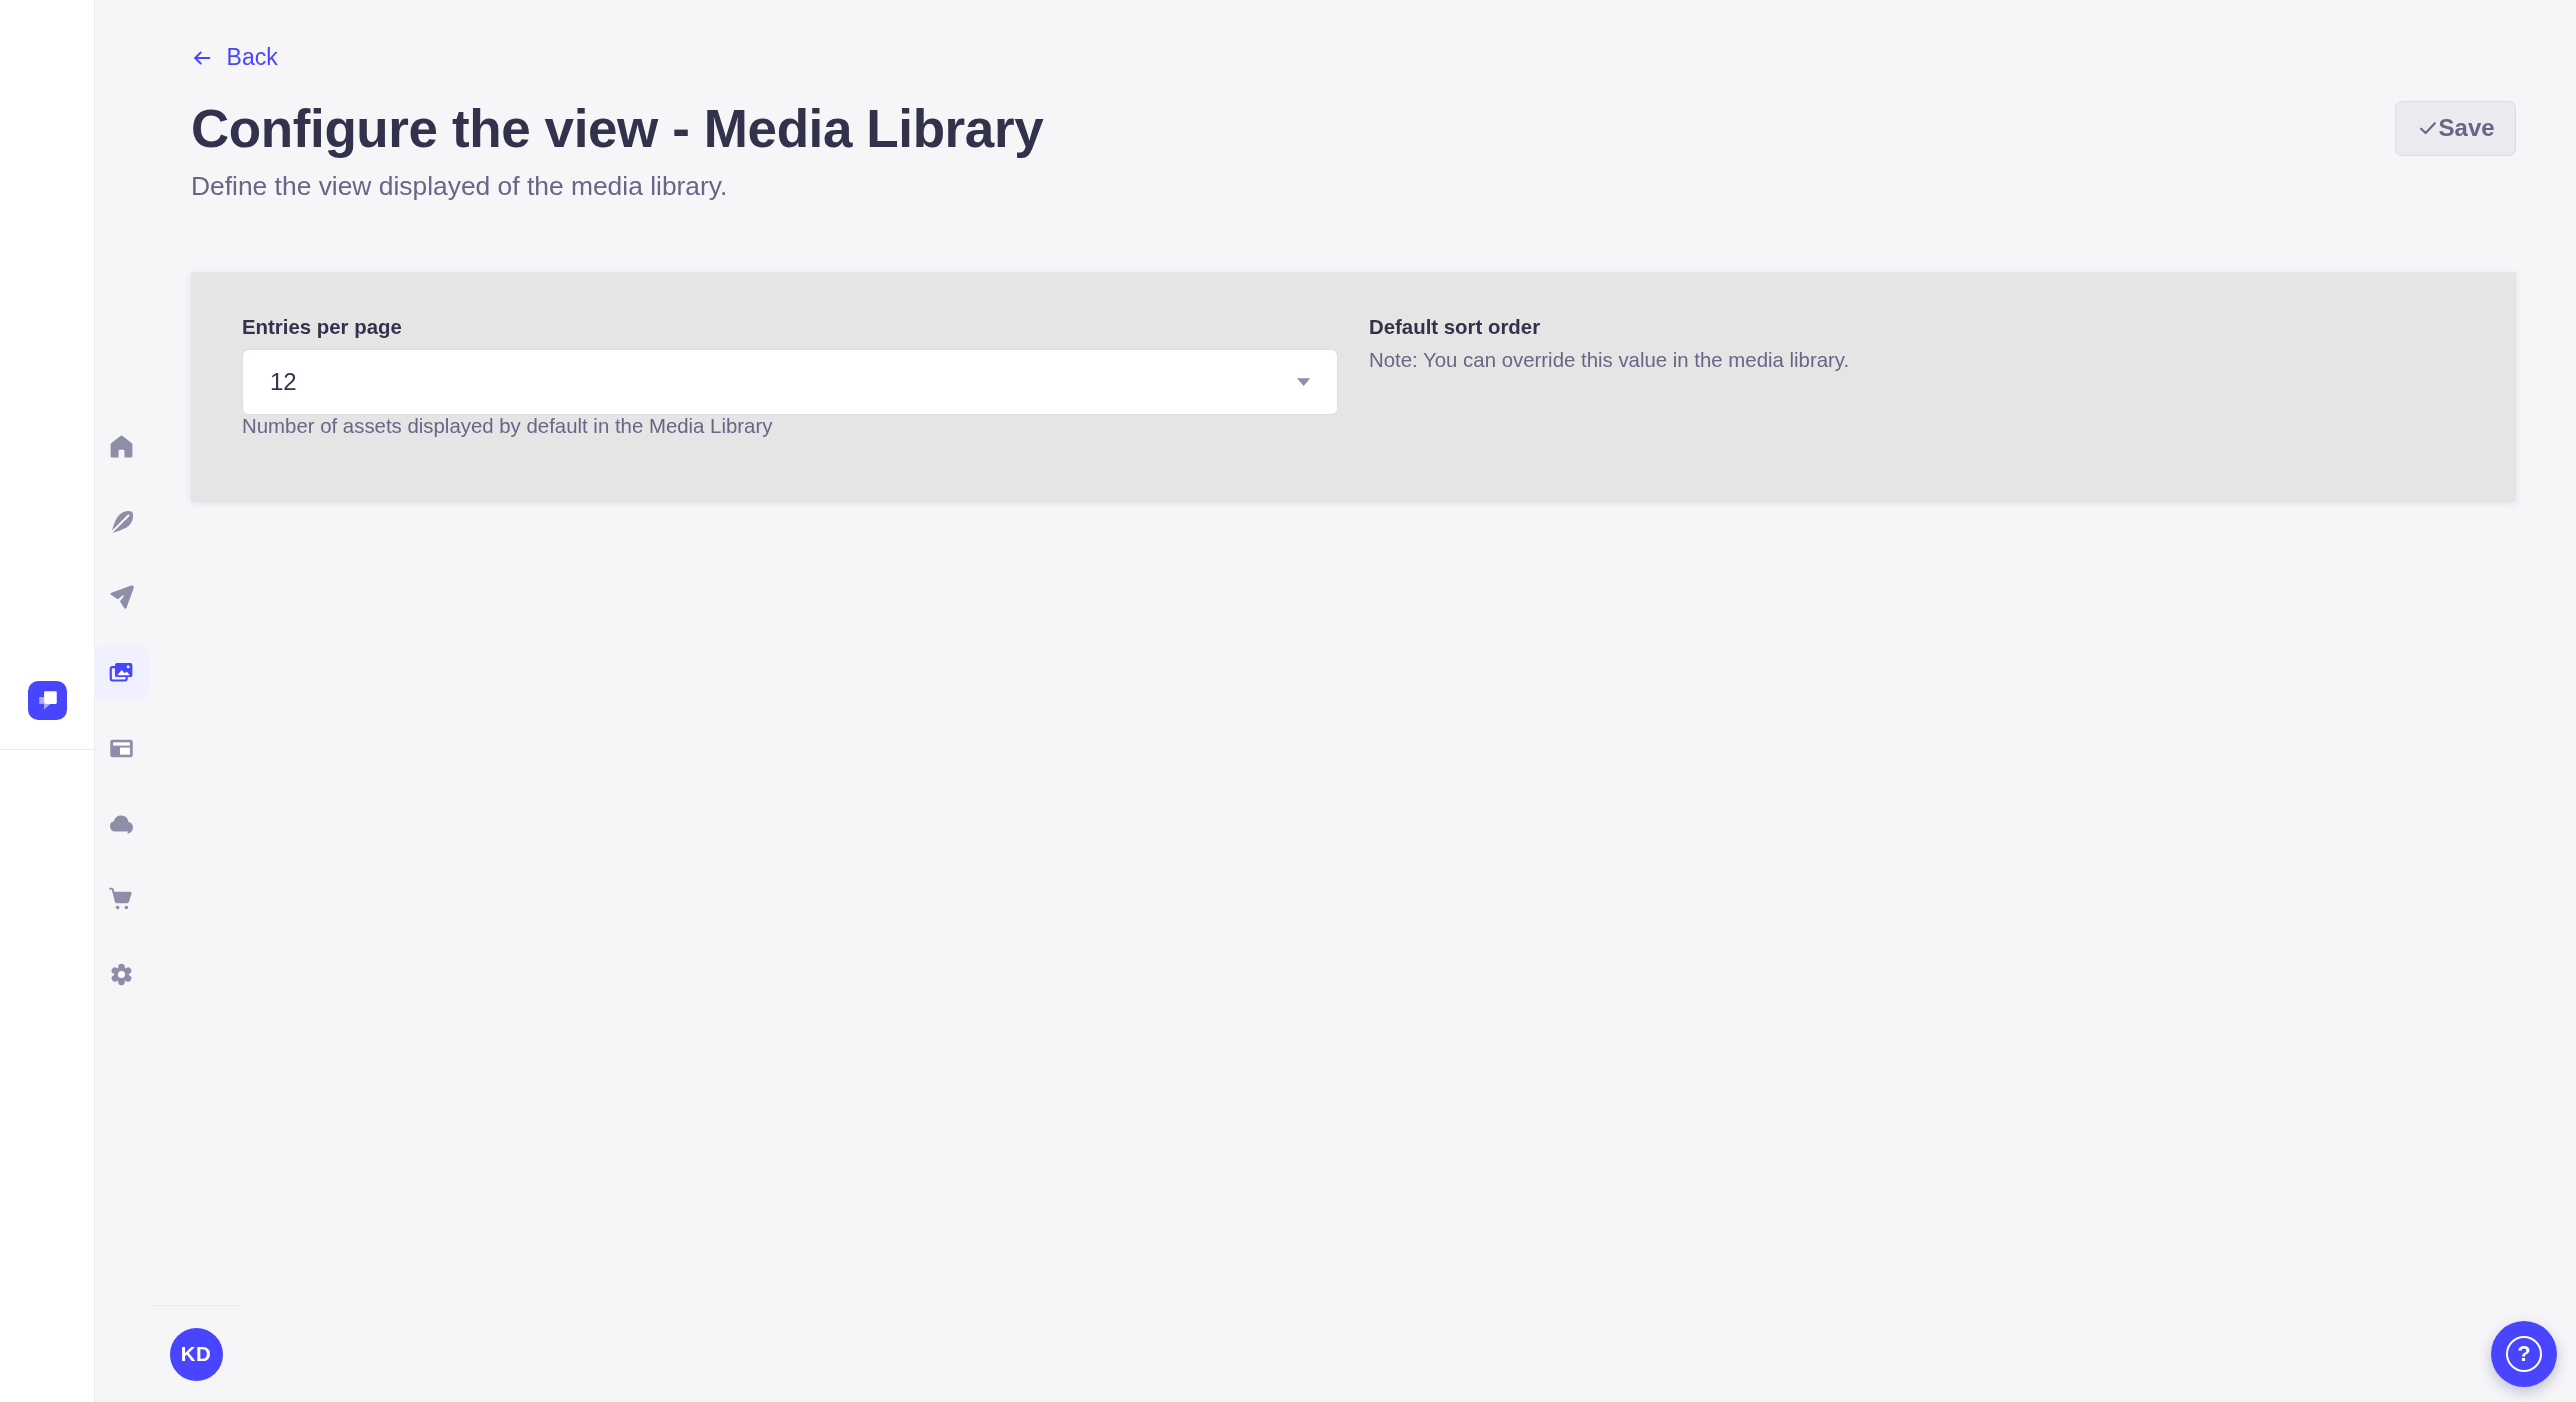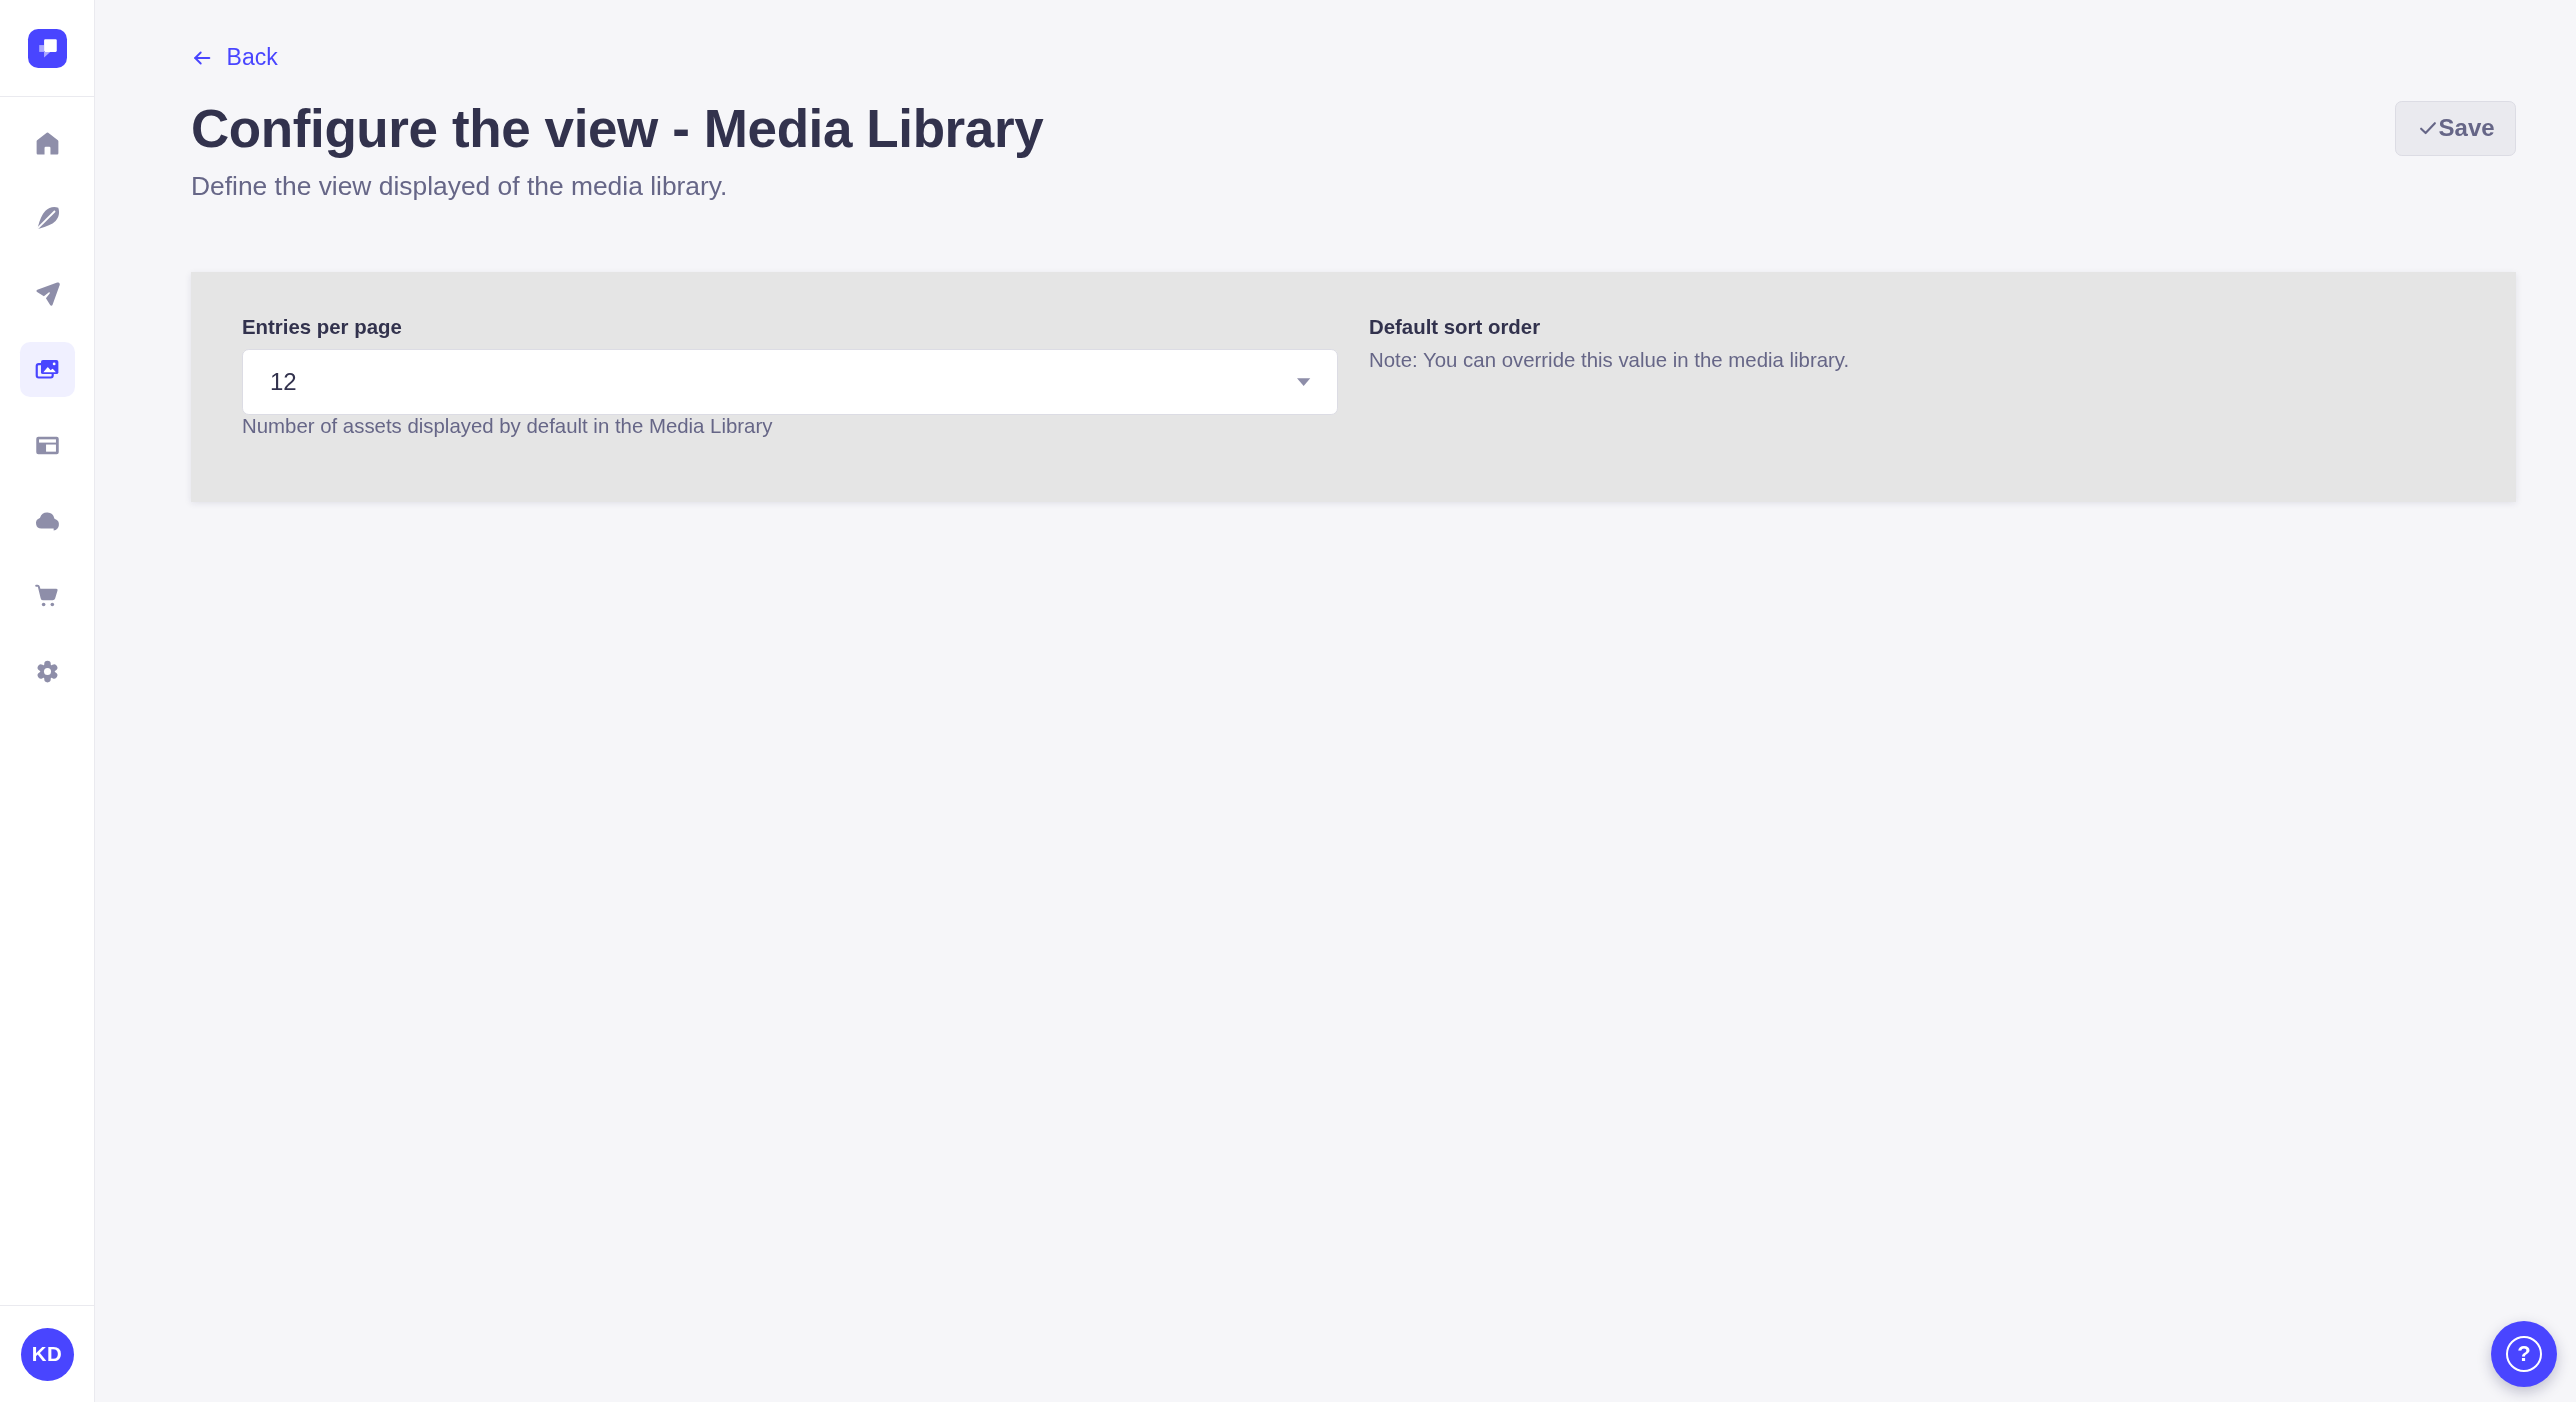--- a/index.html
+++ b/index.html
@@ -13,21 +13,21 @@
     min-height: 1402px;
     overflow: hidden;
   }
 
   
   .sidebar {
     position: fixed; left: 0; top: 0; bottom: 0;
     width: 95px;
     background: #FFFFFF;
     border-right: 1.7px solid #EAEAEF;
-    display: flex; flex-direction: column; align-items: center;
+    display: flex; align-items: center;
     z-index: 10;
   }
   .logo-box {
     width: 100%; height: 97px; flex: 0 0 auto;
     display: flex; align-items: center; justify-content: center;
     border-bottom: 1.7px solid #EAEAEF;
   }
   .brand-logo {
     width: 39px; height: 39px; border-radius: 10.2px;
     background: #4945FF;

